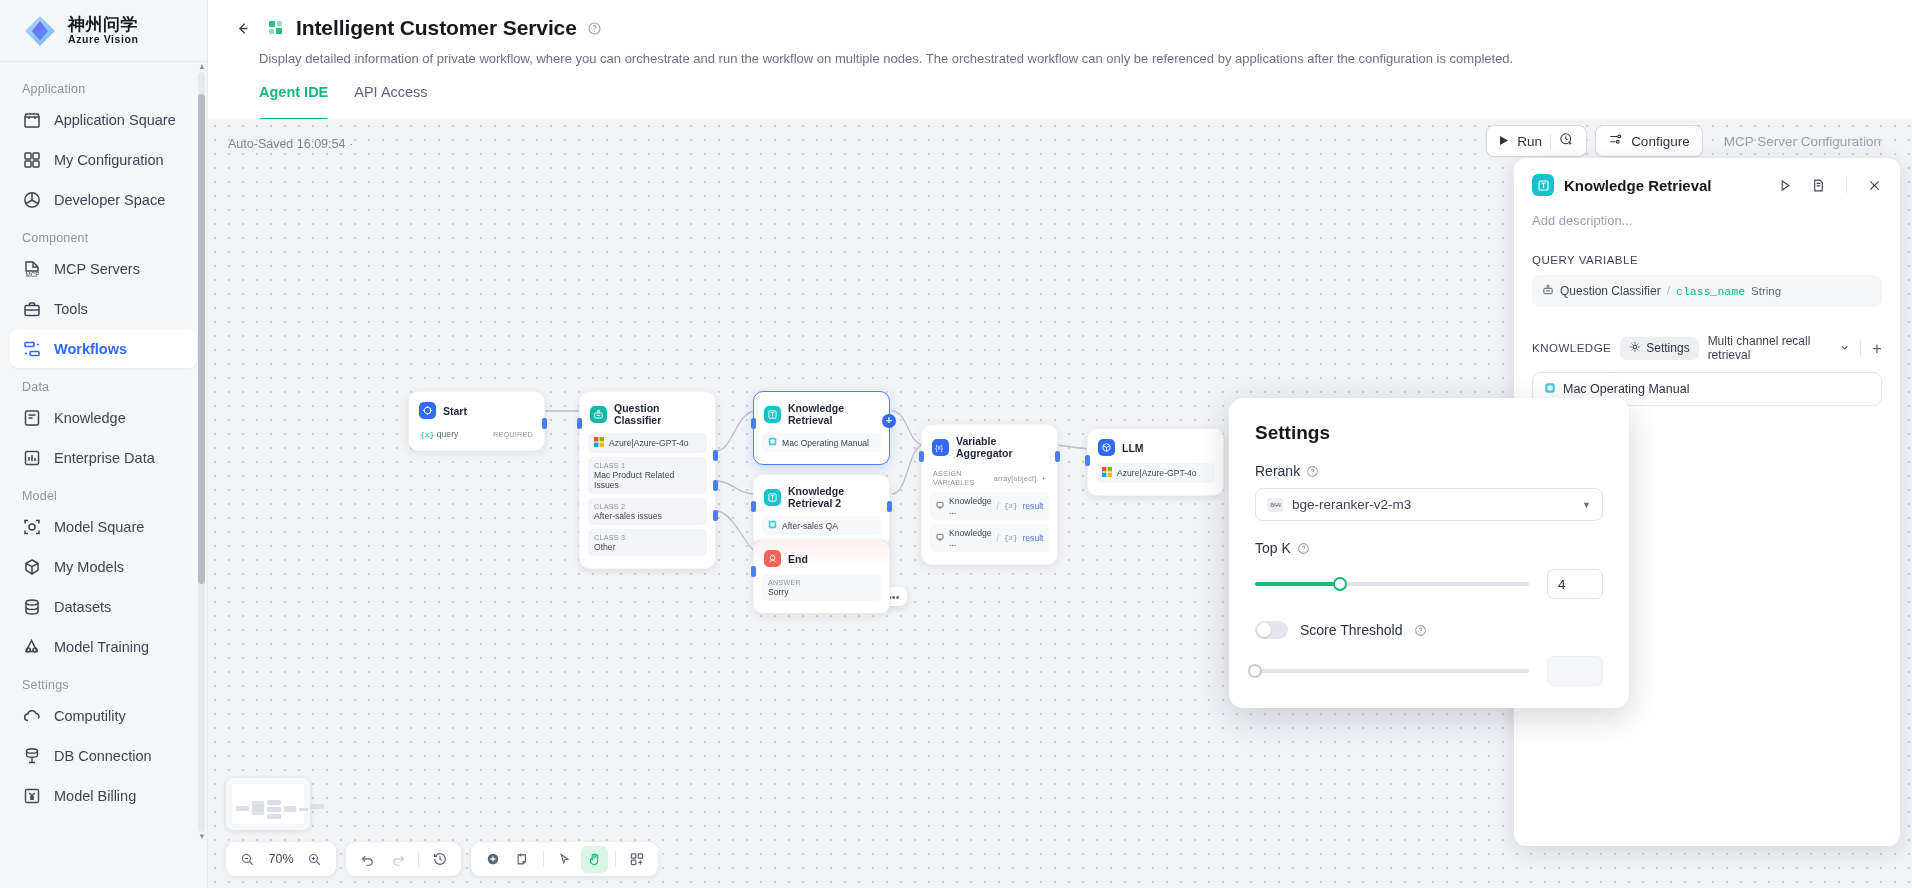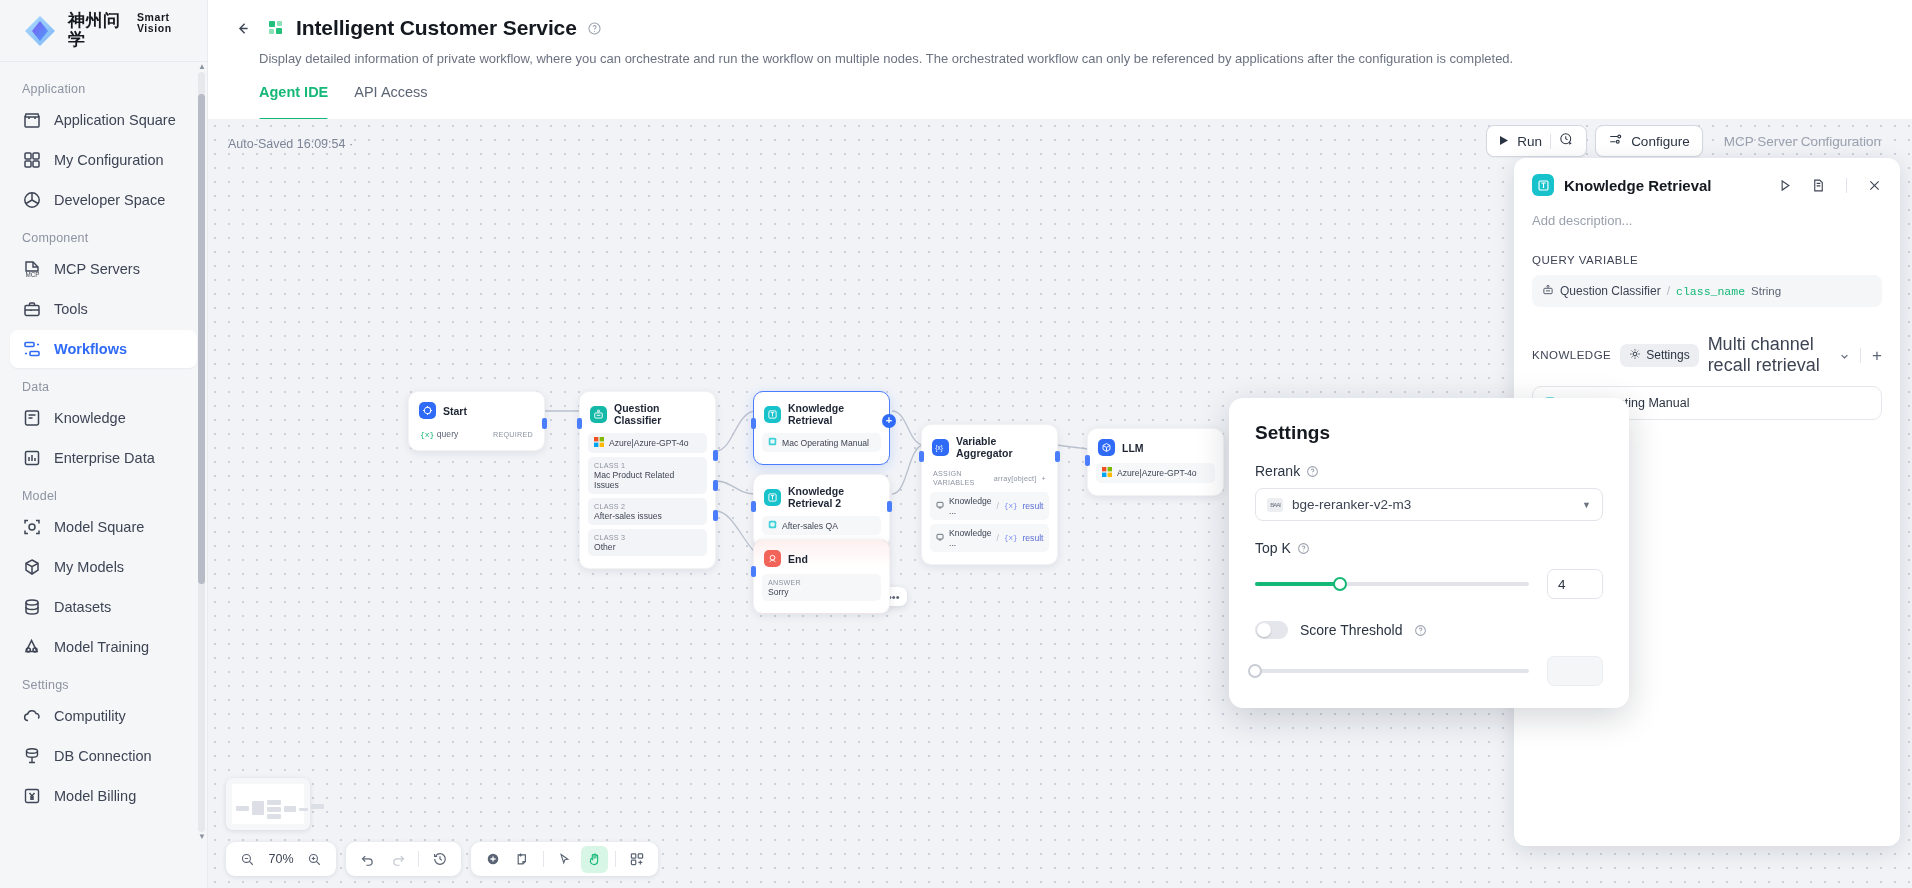--- a/index.html
+++ b/index.html
@@ -17,21 +17,21 @@
     background: #f5f6f8;
     border-right: 1px solid #e8eaed;
     position: relative;
     flex: 0 0 208px;
   }
   .brand {
     height: 62px; display: flex; align-items: center; gap: 10px;
     padding-left: 22px; border-bottom: 1px solid #e8eaed; background: #f5f6f8;
   }
   .brand-logo { width: 36px; height: 36px; position: relative; flex: 0 0 36px; }
-  .brand-text { display: flex; flex-direction: row; line-height: 1.08; }
+  .brand-text { display: flex; flex-direction: column; line-height: 1.08; }
   .brand-cn { font-size: 17px; font-weight: 700; color: #14181f; letter-spacing: .5px; }
   .brand-en { font-size: 10.5px; font-weight: 700; color: #14181f; letter-spacing: .6px; }
 
   .nav {
     position: absolute; top: 62px; left: 0; right: 0; bottom: 0;
     overflow: hidden; padding: 10px 10px 0 10px;
   }
   .nav-group-label {
     font-size: 12.5px; color: #8c93a1; padding: 10px 0 5px 12px; letter-spacing: .2px;
   }
@@ -168,21 +168,21 @@
   .mono-green { color: #15b877; font-family: "Liberation Mono", monospace; font-size: 11.5px; }
   .slash { color: #b6bbc5; }
   .type-tag { color: #5b6474; font-size: 11.5px; }
 
   .rp-krow { display: flex; align-items: center; gap: 9px; margin-top: 27px; }
   .rp-klabel { font-size: 11.5px; color: #3d4454; letter-spacing: .5px; }
   .settings-pill {
     display: flex; align-items: center; gap: 5px; background: #eceef2;
     border-radius: 7px; padding: 4px 9px; font-size: 12px; color: #2b3442; cursor: pointer;
   }
-  .recall-sel { display: flex; align-items: center; gap: 5px; font-size: 18px; color: #3d4454; cursor: pointer; }
+  .recall-sel { display: flex; align-items: center; gap: 5px; font-size: 12px; color: #3d4454; cursor: pointer; }
   .rp-plus { font-size: 17px; color: #5b6474; cursor: pointer; line-height: 1; }
   .rp-item {
     margin-top: 10px; height: 34px; border: 1px solid #e5e7ec; border-radius: 9px;
     display: flex; align-items: center; gap: 7px; padding: 0 11px; font-size: 12.5px; color: #2b3442;
   }
 
   
   .settings-modal {
     position: absolute; left: 1233px; top: 398px; width: 400px; height: 310px;
     background: #fff; border-radius: 14px; box-shadow: 0 9px 34px rgba(16,24,40,.18);
@@ -236,21 +236,21 @@
               <stop offset="0%" stop-color="#7b5cf0"></stop>
                 <stop offset="100%" stop-color="#4f9dfd"></stop>
             </linearGradient>
           </defs>
           <path d="M18 3 L33 18 L18 33 L3 18 Z" fill="url(#lg1)"></path>
           <path d="M18 8 L26 18 L18 28 L10 18 Z" fill="url(#lg2)"></path>
         </svg>
       </div>
       <div class="brand-text">
         <span class="brand-cn">神州问学</span>
-        <span class="brand-en">Smart  Vision</span>
+        <span class="brand-en">Azure  Vision</span>
       </div>
     </div>
 
     <nav class="nav">
 
       <div class="nav-group-label">Application</div>
       <div class="nav-item">
         <span class="nav-ico"><svg width="20" height="20" viewBox="0 0 20 20" fill="none" stroke="#3d4454" stroke-width="1.5">
               <path d="M3 7h14v9a1 1 0 01-1 1H4a1 1 0 01-1-1V7z"></path>
               <path d="M3 7l1-3h12l1 3"></path>

